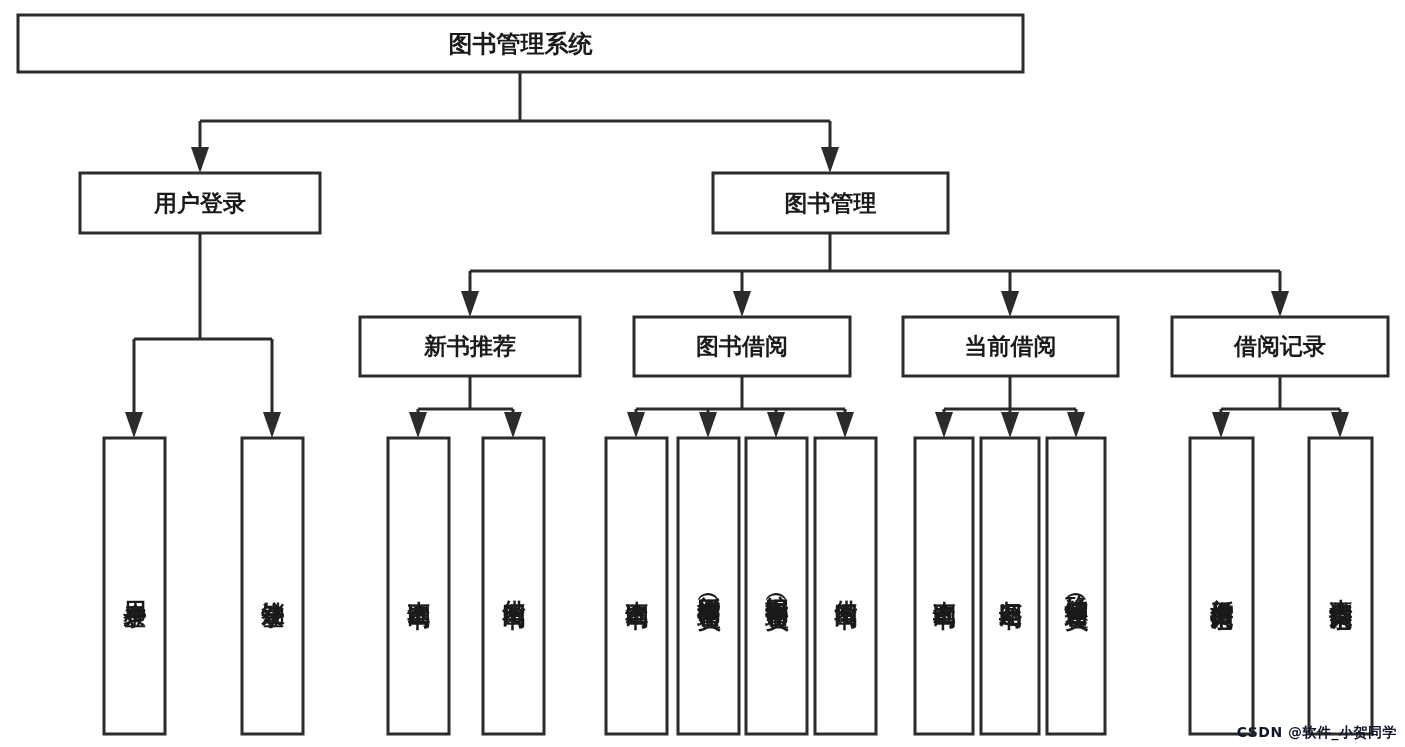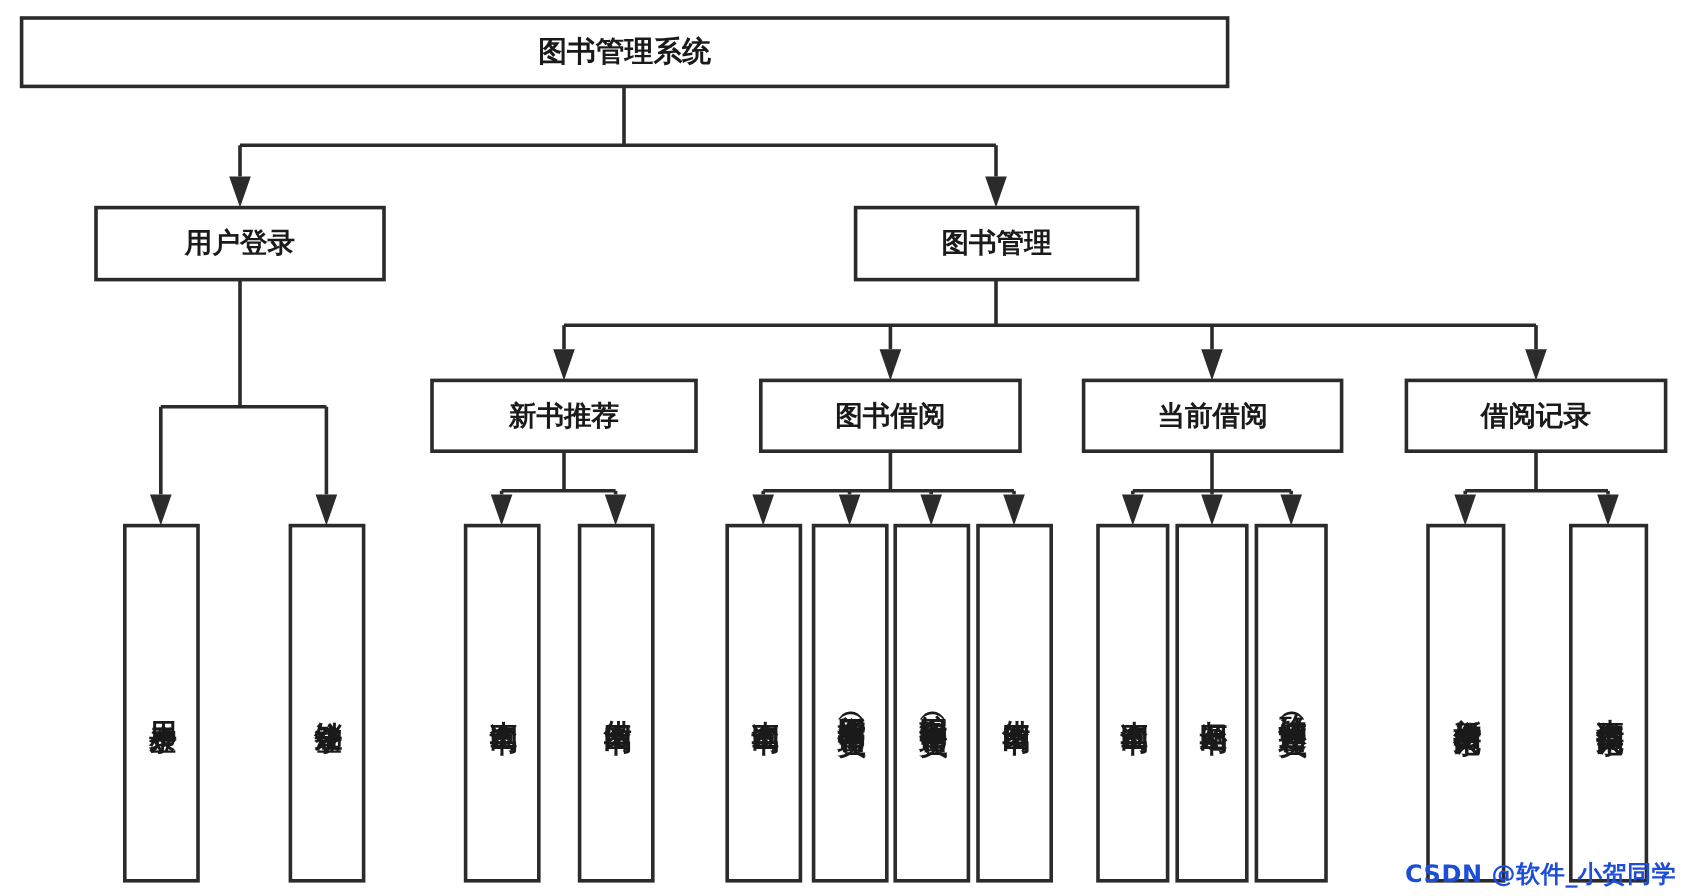--- a/index.html
+++ b/index.html
@@ -74,22 +74,22 @@
     letter-spacing: 2px;
     color: #1a1a1a;
     white-space: nowrap;
     text-align: center;
   }
   .watermark {
     position: absolute;
     right: 8px;
     bottom: 6px;
     font-family: "DejaVu Sans", "Liberation Sans", sans-serif;
-    font-size: 20px;
-    color: #1d4ed8;
+    font-size: 14px;
+    color: #0f172a;
     letter-spacing: 0.5px;
     white-space: nowrap;
   }
 </style>
 </head>
 <body>
 
 <div id="diagram-root">
   <svg class="diagram-canvas" viewBox="0 0 1405 747" xmlns="http://www.w3.org/2000/svg">
     <g id="connectors-layer">

